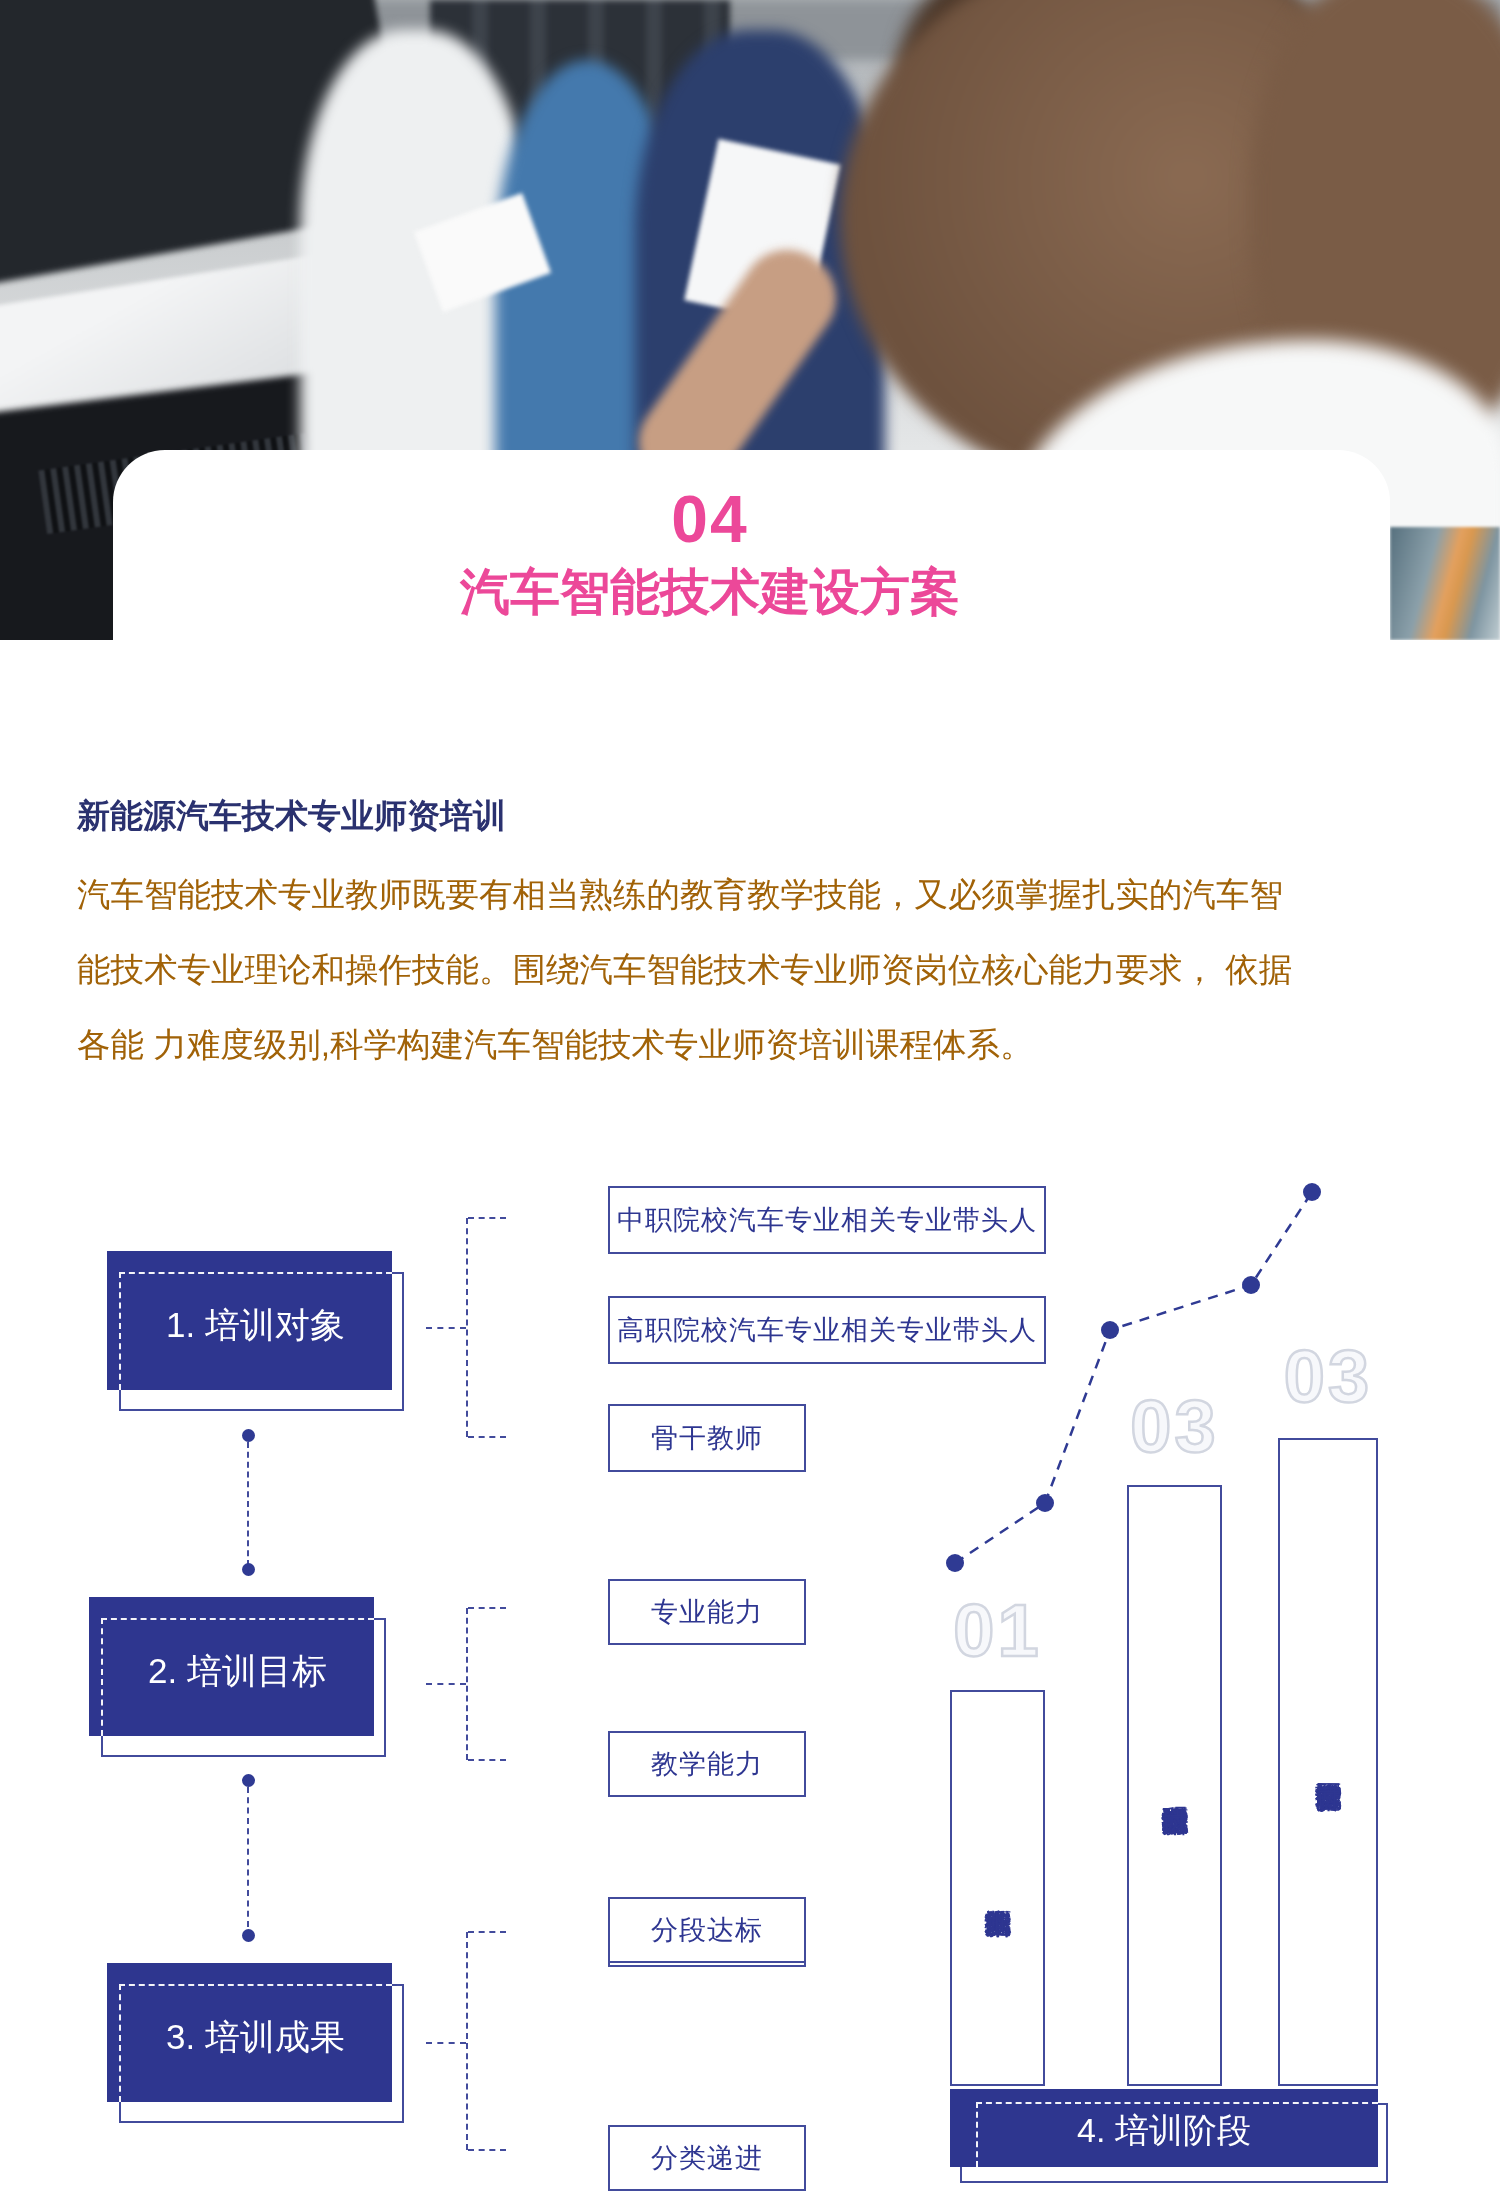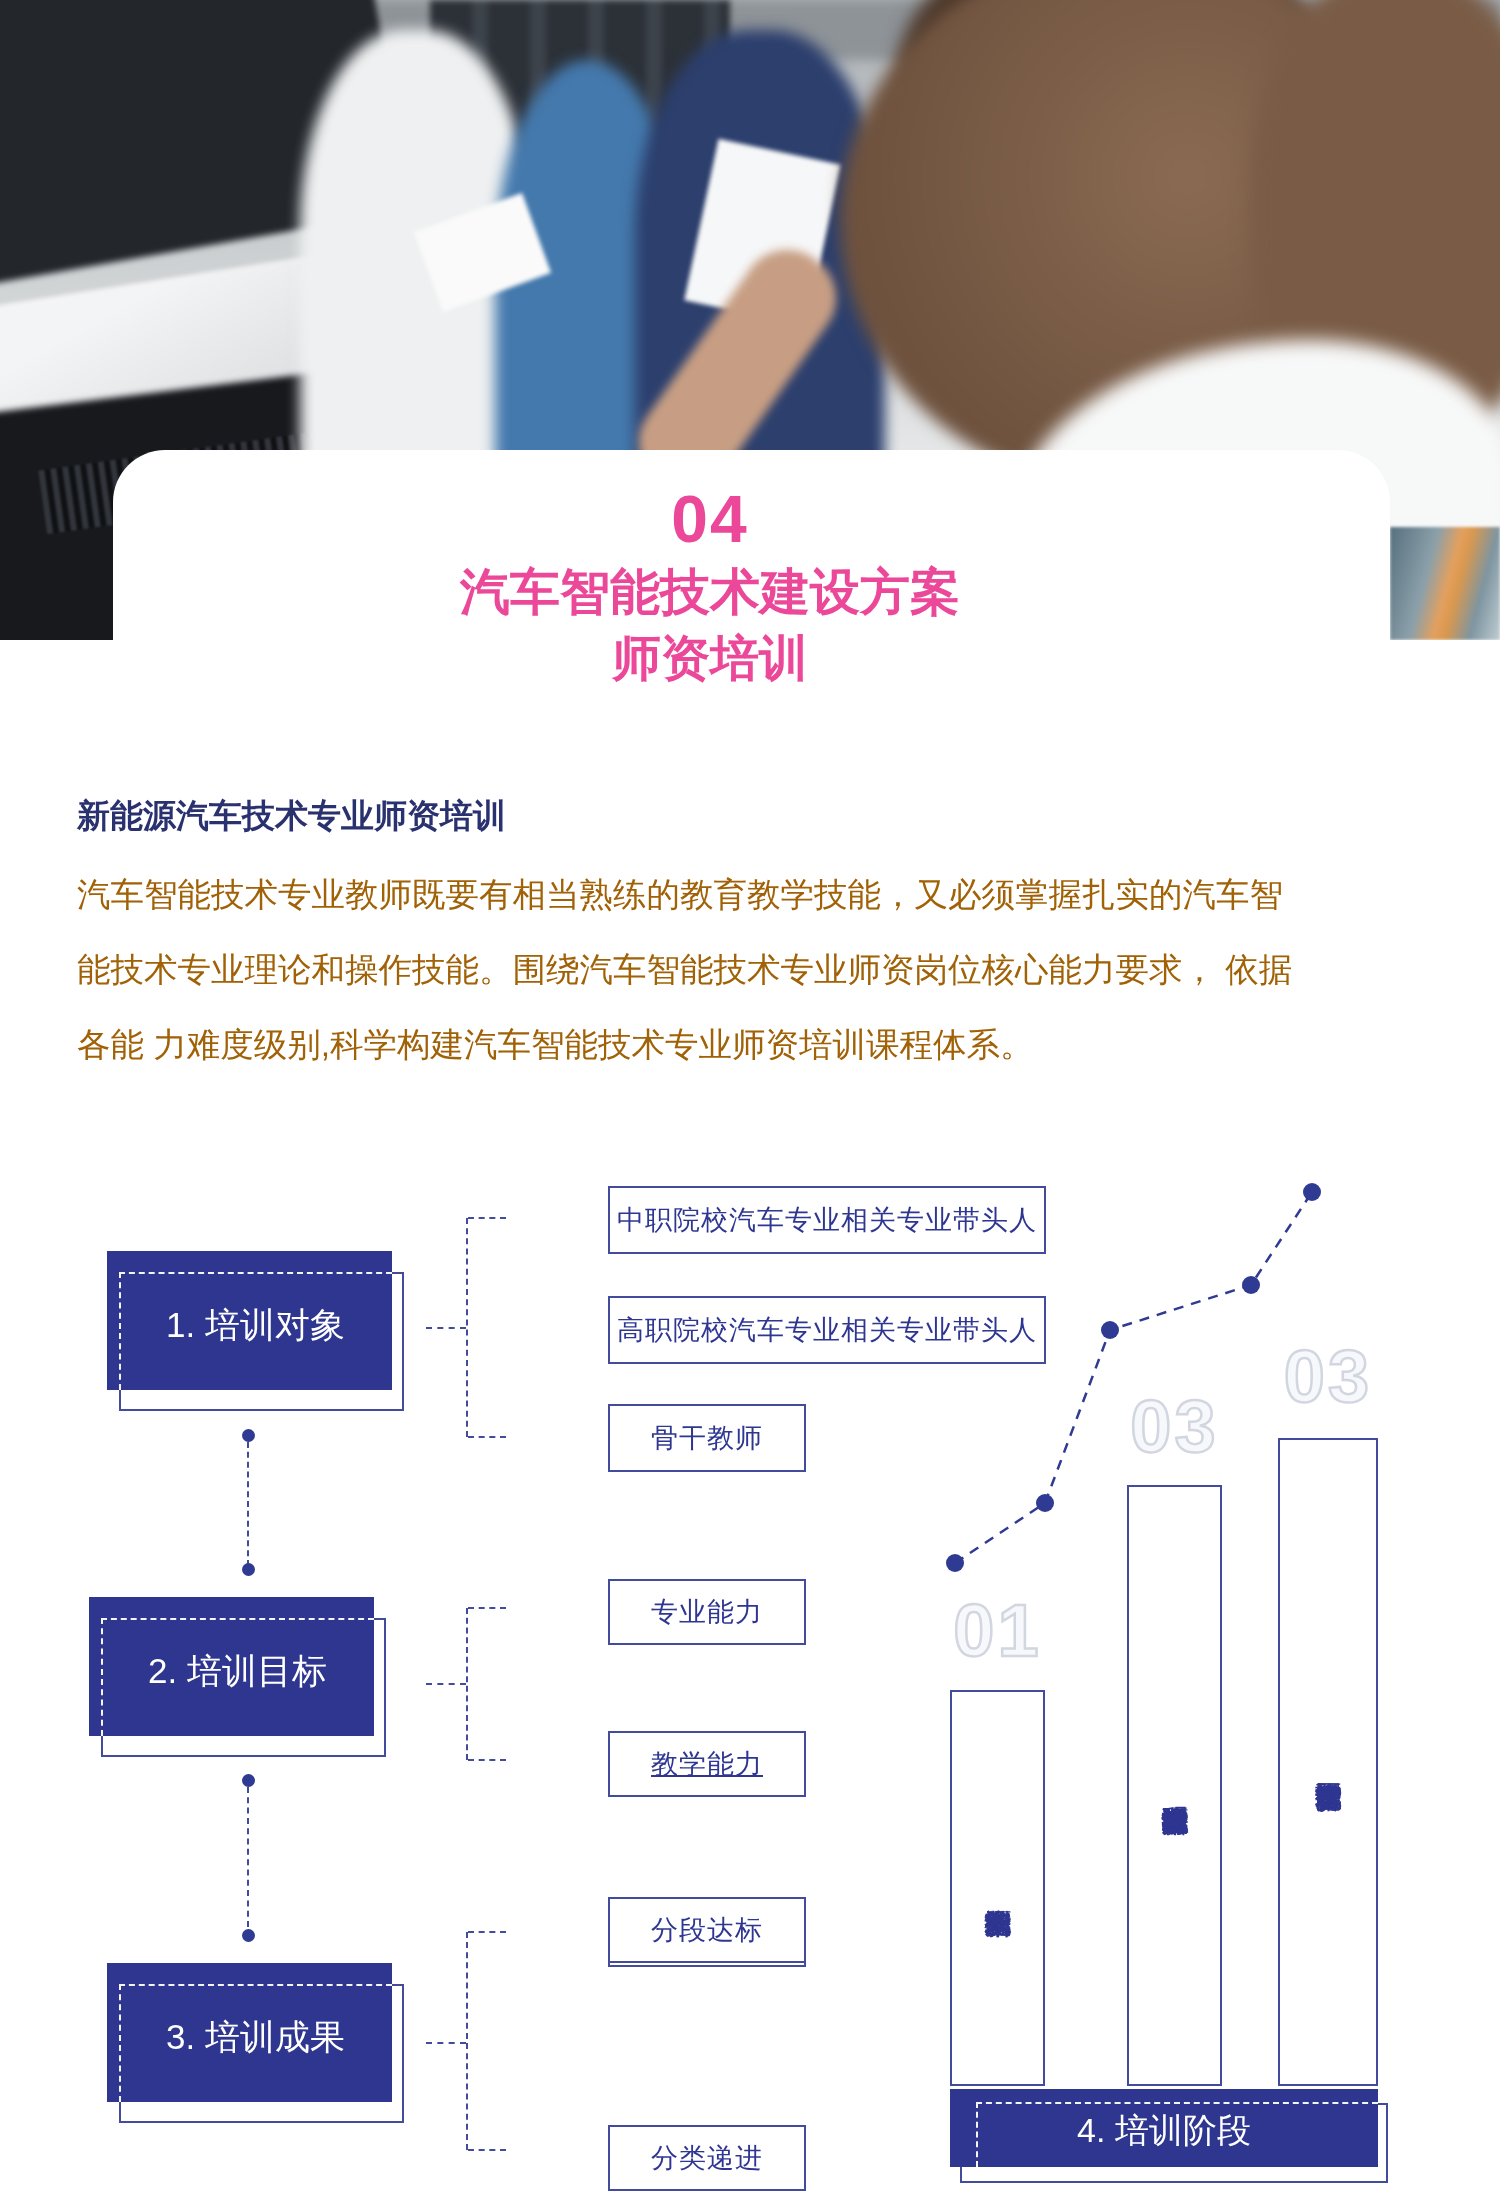--- a/index.html
+++ b/index.html
@@ -119,21 +119,20 @@
   <div class="shape sh-head-edge"></div>
   <div class="shape sh-shoulder"></div>
   <div class="shape sh-frag"></div>
 </div>
 
 <div class="card"></div>
 
 <div class="title-block">
   <div class="t-num">04</div>
   <div class="t-line">汽车智能技术建设方案</div>
-  <div class="t-line2">师资培训</div>
 </div>
 
 <div class="intro">
   <div class="intro-heading">新能源汽车技术专业师资培训</div>
   <div class="intro-lines">
     <div class="intro-line">汽车智能技术专业教师既要有相当熟练的教育教学技能，又必须掌握扎实的汽车智</div>
     <div class="intro-line">能技术专业理论和操作技能。围绕汽车智能技术专业师资岗位核心能力要求， 依据</div>
     <div class="intro-line">各能 力难度级别,科学构建汽车智能技术专业师资培训课程体系。</div>
   </div>
 </div>
@@ -180,21 +179,21 @@
 <div class="stub" style="left:426px;top:2042px;width:40px;"></div>
 <div class="vline" style="left:466px;top:1932px;height:218px;"></div>
 <div class="stub" style="left:468px;top:1931px;width:38px;"></div>
 <div class="stub" style="left:468px;top:2149px;width:38px;"></div>
 
 <div class="ibox" style="left:608px;top:1186px;width:434px;height:64px;">中职院校汽车专业相关专业带头人</div>
 <div class="ibox" style="left:608px;top:1296px;width:434px;height:64px;">高职院校汽车专业相关专业带头人</div>
 <div class="ibox" style="left:608px;top:1404px;width:194px;height:64px;">骨干教师</div>
 
 <div class="ibox" style="left:608px;top:1579px;width:194px;height:62px;">专业能力</div>
-<div class="ibox" style="left:608px;top:1731px;width:194px;height:62px;text-decoration:underline;">教学能力</div>
+<div class="ibox" style="left:608px;top:1731px;width:194px;height:62px;">教学能力</div>
 
 <div class="ibox" style="left:608px;top:1901px;width:194px;height:62px;">分阶段教学</div>
 <div class="ibox" style="left:608px;top:1897px;width:194px;height:62px;">分段达标</div>
 <div class="ibox" style="left:608px;top:2125px;width:194px;height:62px;">分类递进</div>
 
 <svg style="position:absolute;left:900px;top:1150px;" width="500" height="470" viewBox="0 0 500 470">
   <path d="M55 413 L145 353 L210 180 L351 135 L412 42" fill="none" stroke="#2f3a93" stroke-width="2.5" stroke-dasharray="10 8"></path>
   <circle cx="55" cy="413" r="9" fill="#2f3a93"></circle>
   <circle cx="145" cy="353" r="9" fill="#2f3a93"></circle>
   <circle cx="210" cy="180" r="9" fill="#2f3a93"></circle>

